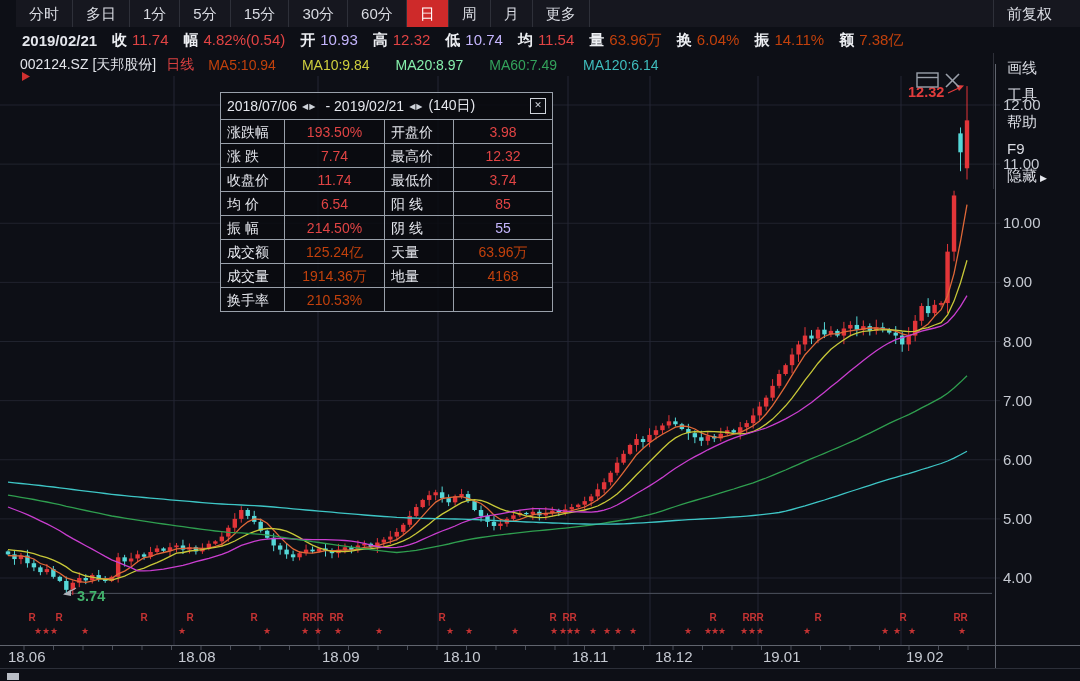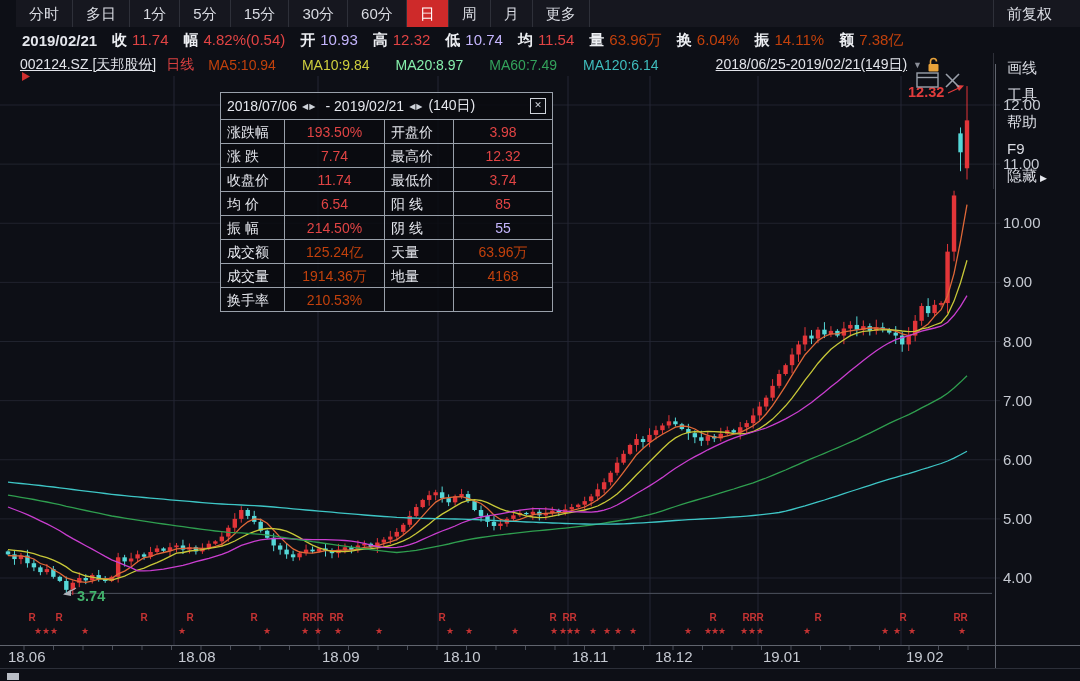--- a/index.html
+++ b/index.html
@@ -13,21 +13,21 @@
   .menu-item.active{background:#ce2a2a;color:#ffffff;}
   #menu-right{margin-left:auto;display:flex;height:27px;flex-direction:column;}
   #menu-right .menu-item{border-right:none;border-left:1px solid #2e3039;}
   .badge-dot{position:absolute;top:2px;right:3px;width:5px;height:5px;border-radius:50%;background:#e03030;}
   .hide-arrow{font-size:9px;margin-left:3px;color:#e6e8ee;}
   #quotebar{top:27px;height:26px;background:#0d0f16;font-size:15px;padding-left:6px;white-space:nowrap;}
   #quote-date{color:#e4e6ec;font-weight:bold;}
   .q-label{color:#eceef2;font-weight:bold;margin:0 5px 0 15px;}
   .v-red{color:#e14444}.v-green{color:#c4b5fd}.v-white{color:#c2410c}
   #indibar{top:53px;height:24px;font-size:14px;padding-left:4px;background:transparent;}
-  #symbol{color:#e2e4ea;text-decoration:underline;}
+  #symbol{color:#e2e4ea;}
   #period{color:#d84040;margin:0 14px 0 10px;}
   .ma-item{margin-right:26px;white-space:nowrap;}
   #range-group{position:absolute;right:140px;top:0;height:24px;display:flex;align-items:center;}
   #range-label{color:#e2e4ea;text-decoration:underline;font-size:14px;}
   #range-caret{color:#8a8e98;font-size:9px;margin:0 5px 0 6px;}
   #chart{position:absolute;left:0;top:0;z-index:1;font-family:"Liberation Sans","DejaVu Sans",sans-serif;}
   #stats{position:absolute;left:220px;top:92px;width:333px;z-index:4;box-sizing:border-box;
          background:rgba(9,11,16,0.84);border:1px solid #99a0aa;font-size:14px;color:#e4e6ec;}
   #stats-header{height:26px;display:flex;align-items:center;padding:0 6px;}
   #stats-header .sep{margin:0 4px;}
@@ -542,28 +542,20 @@
   <div id="indibar" class="bar">
     <span id="symbol">002124.SZ [天邦股份]</span>
     <span id="period">日线</span>
     <span id="ma-labels" style="display:flex;">
         <span class="ma-item" style="color: #c2410c;">MA5:10.94</span>
         <span class="ma-item" style="color: rgb(207, 207, 62);">MA10:9.84</span>
         <span class="ma-item" style="color: #86efac;">MA20:8.97</span>
         <span class="ma-item" style="color: rgb(51, 162, 91);">MA60:7.49</span>
         <span class="ma-item" style="color: rgb(63, 189, 189);">MA120:6.14</span>
       </span>
-    <span id="range-group">
-      <span id="range-label">2018/06/25-2019/02/21(149日)</span>
-      <span id="range-caret">▼</span>
-      <svg width="13" height="16" viewBox="0 0 13 16">
-        <path d="M3.5 7 V4.5 A3 3 0 0 1 9.5 4.5" fill="none" stroke="#e8a23a" stroke-width="1.6"></path>
-        <rect x="1.5" y="7" width="10" height="7.5" rx="1" fill="#e8a23a"></rect>
-      </svg>
-    </span>
   </div>
 
   <div id="stats">
     <div id="stats-header">
       <span>2018/07/06</span>
       <span class="arrows">◀▶</span>
       <span class="sep">-</span>
       <span>2019/02/21</span>
       <span class="arrows">◀▶</span>
       <span>(140日)</span>

